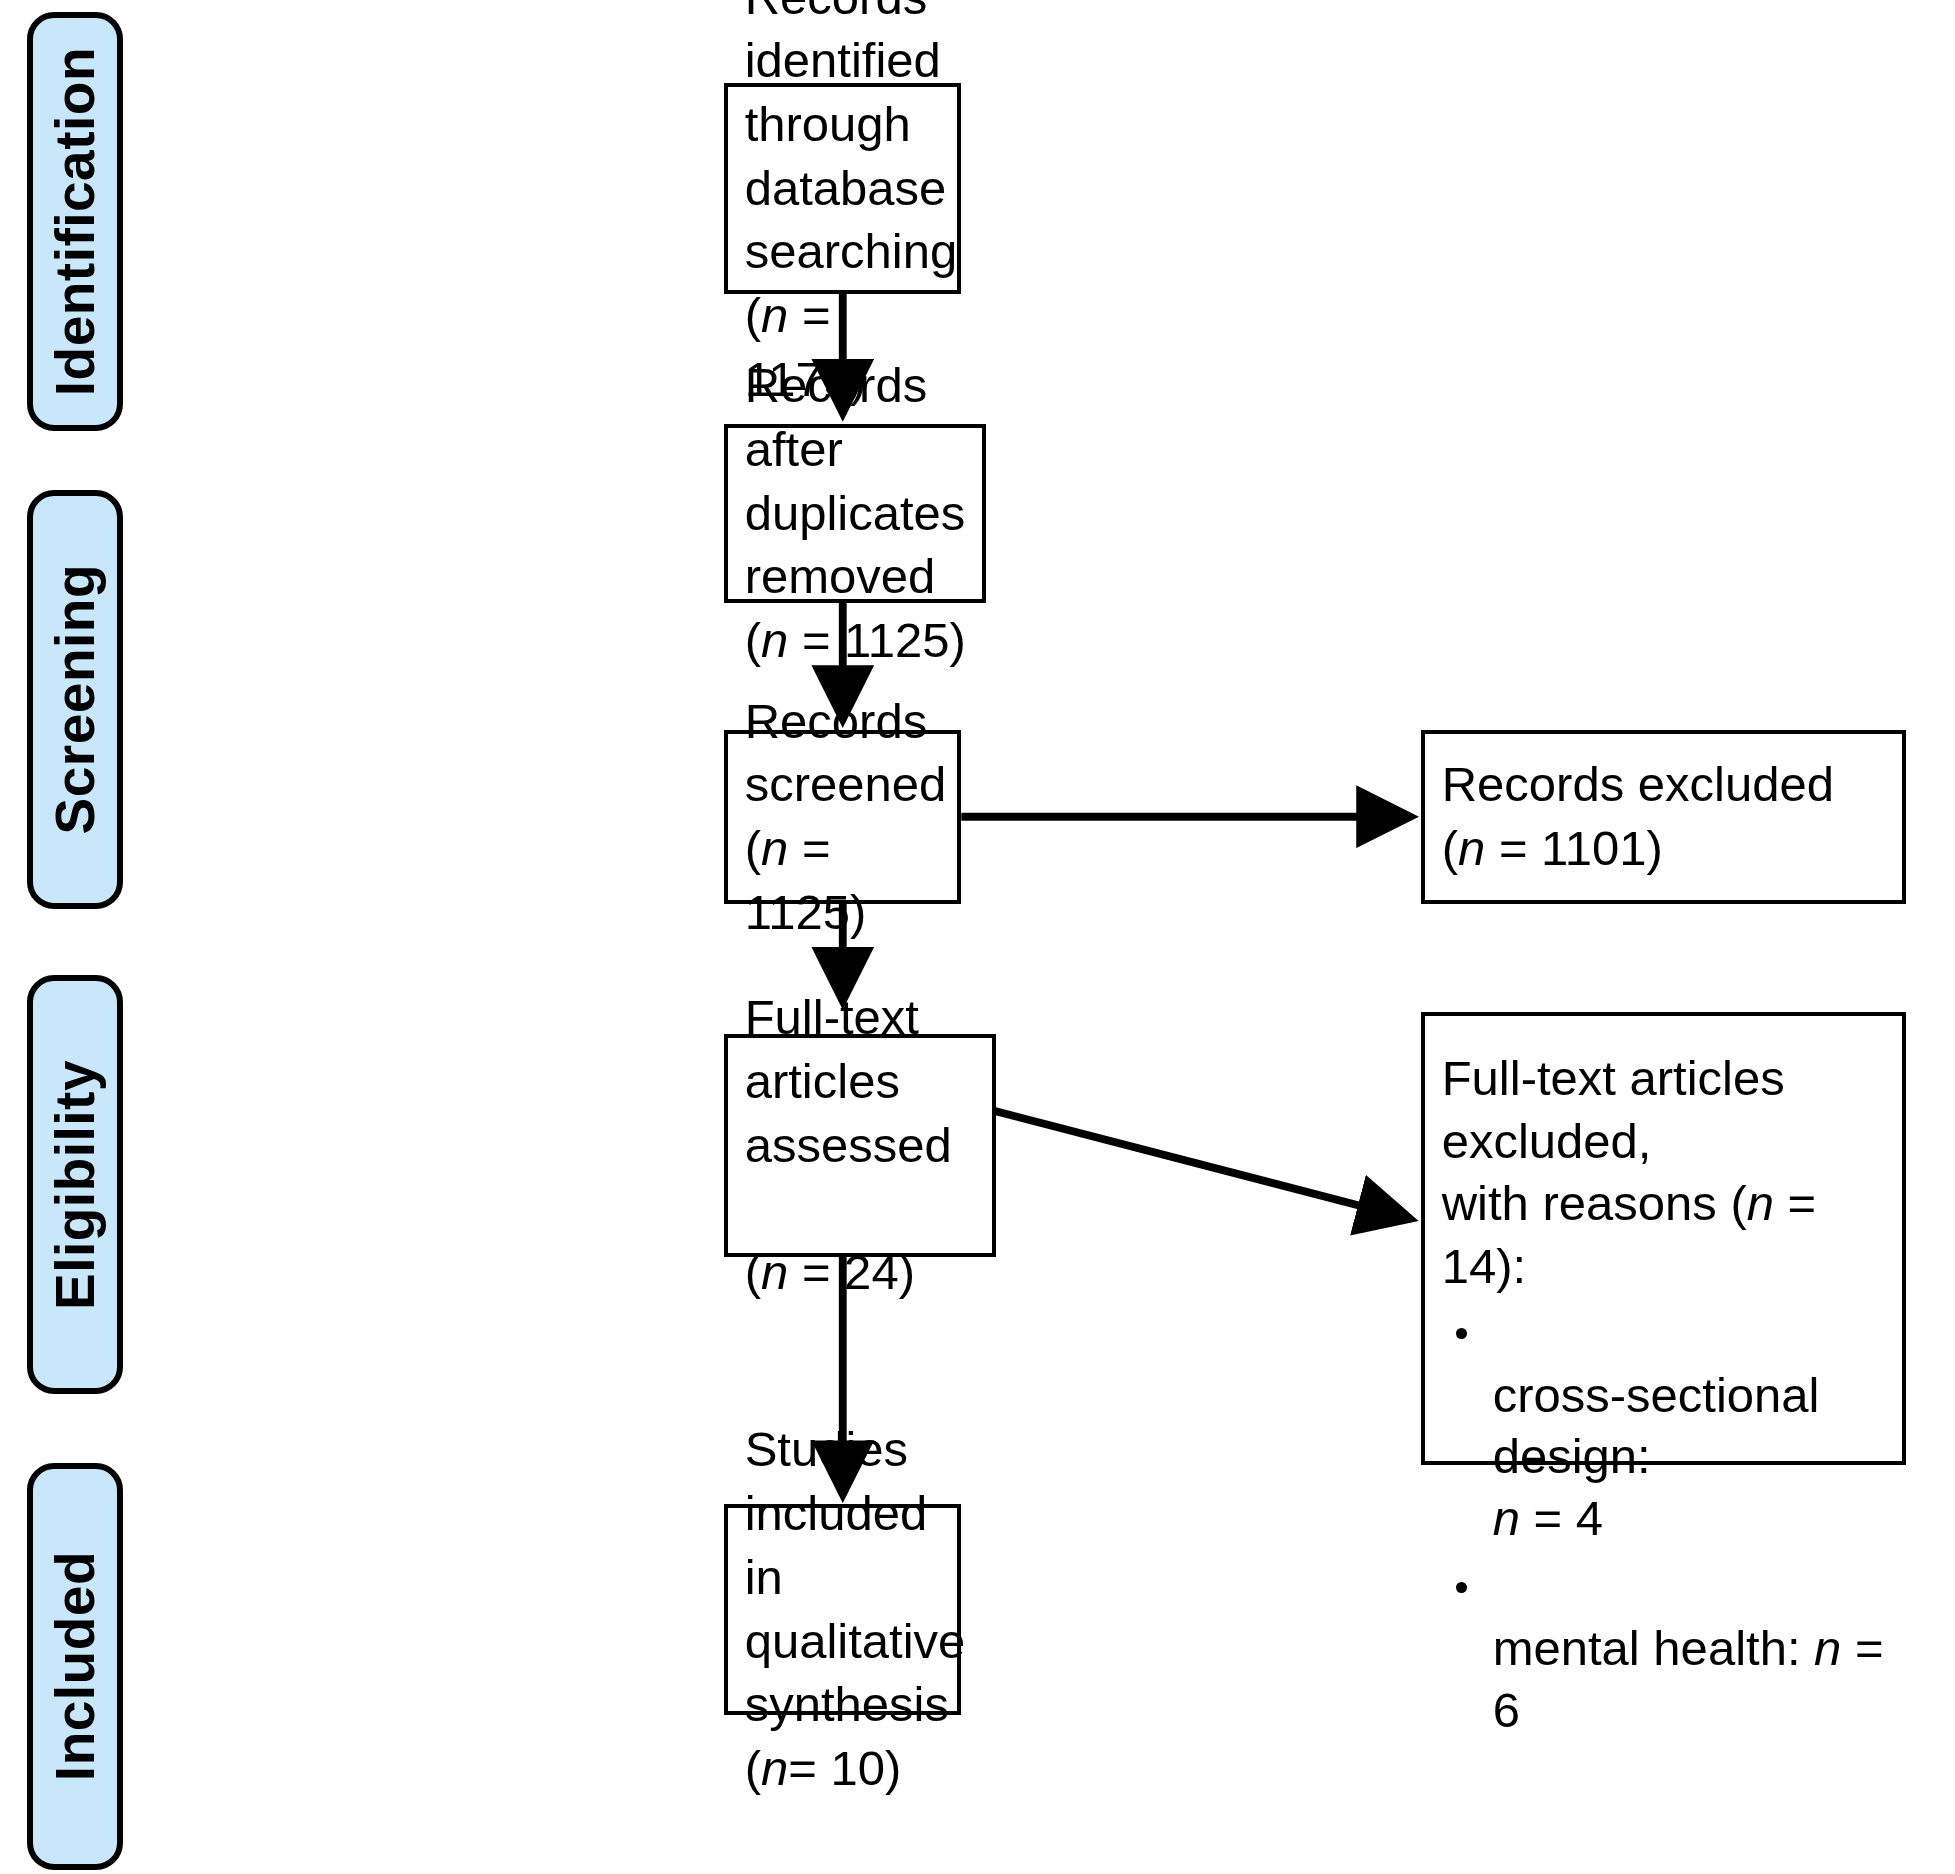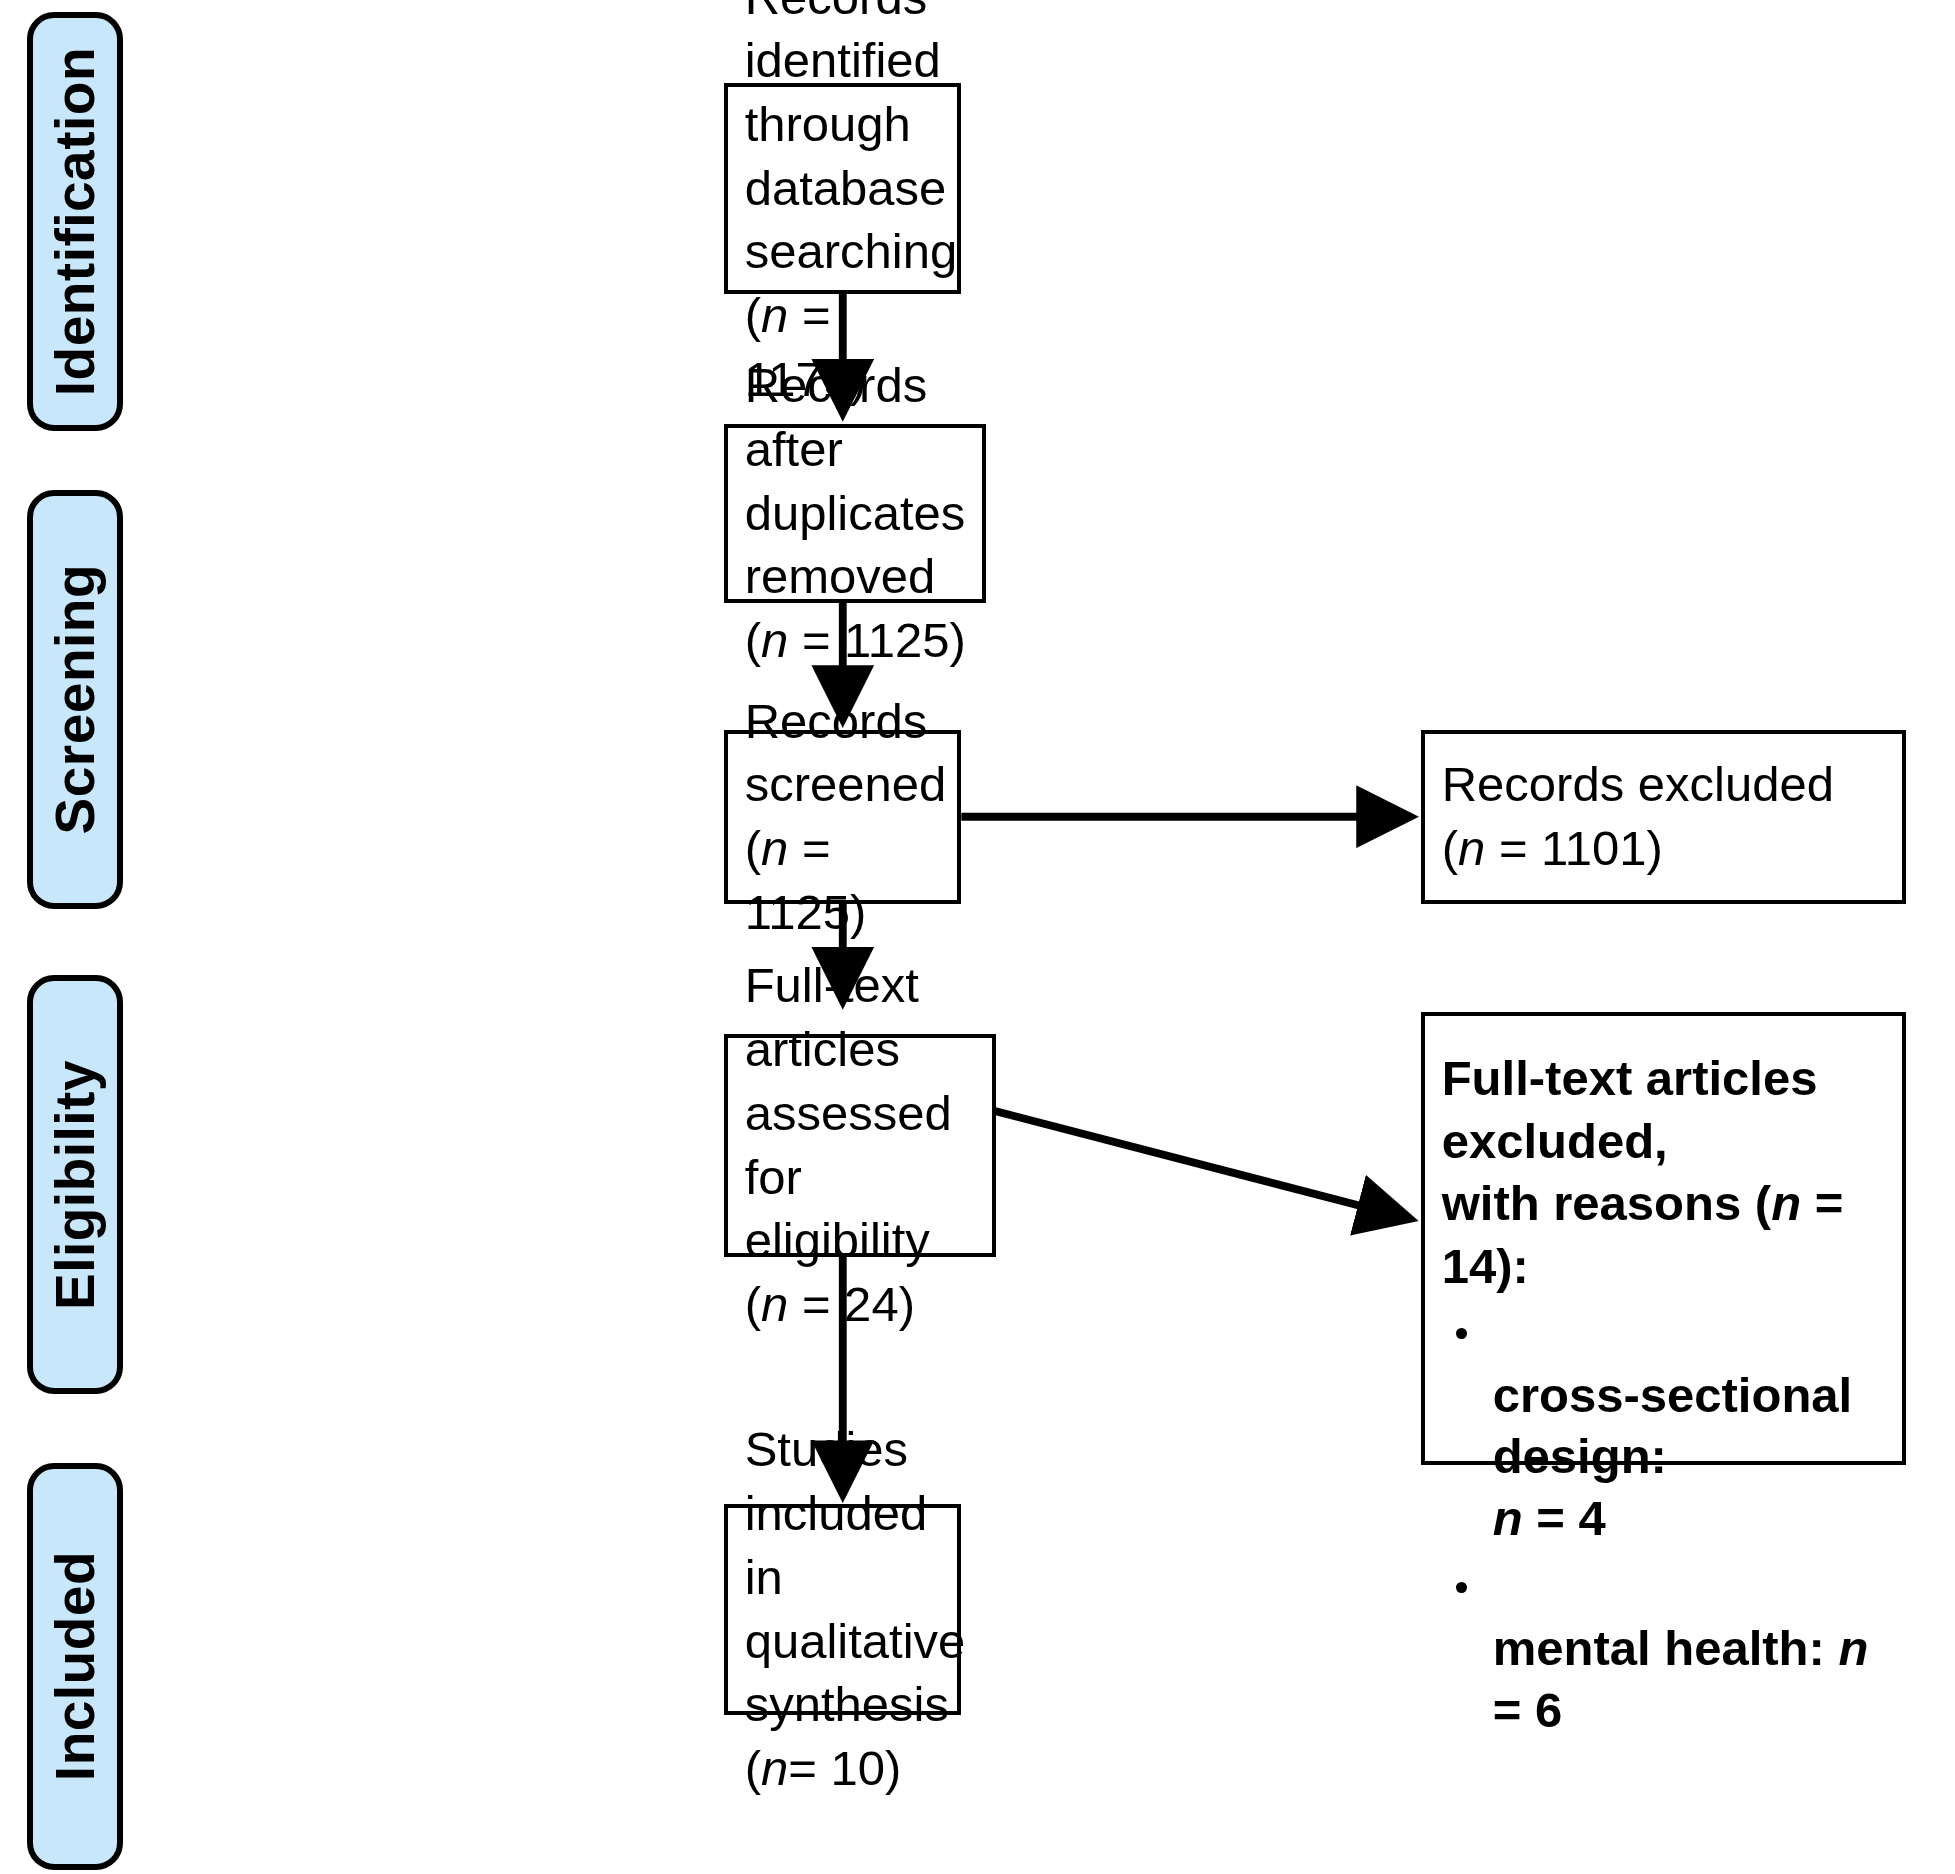--- a/index.html
+++ b/index.html
@@ -151,24 +151,24 @@
 
   <div class="flow-box" style="left:724px; top:730px; width:237px; height:174px;">
     <div class="flow-text"><span>Records  screened</span><br><span>(</span><i>n</i><span> = 1125)</span></div>
   </div>
 
   <div class="flow-box" style="left:1421px; top:730px; width:485px; height:174px;">
     <div class="flow-text"><span>Records excluded</span><br><span>(</span><i>n</i><span> = 1101)</span></div>
   </div>
 
   <div class="flow-box" style="left:724px; top:1034px; width:272px; height:223px;">
-    <div class="flow-text"><span>Full-text articles assessed</span><br><span>for eligibility</span><br><span>(</span><i>n</i><span>  =  24)</span></div>
+    <div class="flow-text"><span>Full-text articles assessed</span><br><br><span>(</span><i>n</i><span>  =  24)</span></div>
   </div>
 
-  <div class="flow-box reasons-box" style="left:1421px; top:1012px; width:485px; height:453px;font-weight:bold;">
+  <div class="flow-box reasons-box" style="left:1421px; top:1012px; width:485px; height:453px;">
     <div class="reasons-head"><span>Full-text articles excluded,</span><br><span>with reasons (</span><i>n</i><span> = 14):</span></div>
 
     <ul class="reasons-list">
       <li>
         <span class="bullet"></span><span>cross-sectional design:
 </span><i>n</i><span> = 4</span>
       </li>
       <li>
         <span class="bullet"></span><span>mental health: </span><i>n</i><span> = 6</span>
       </li>

